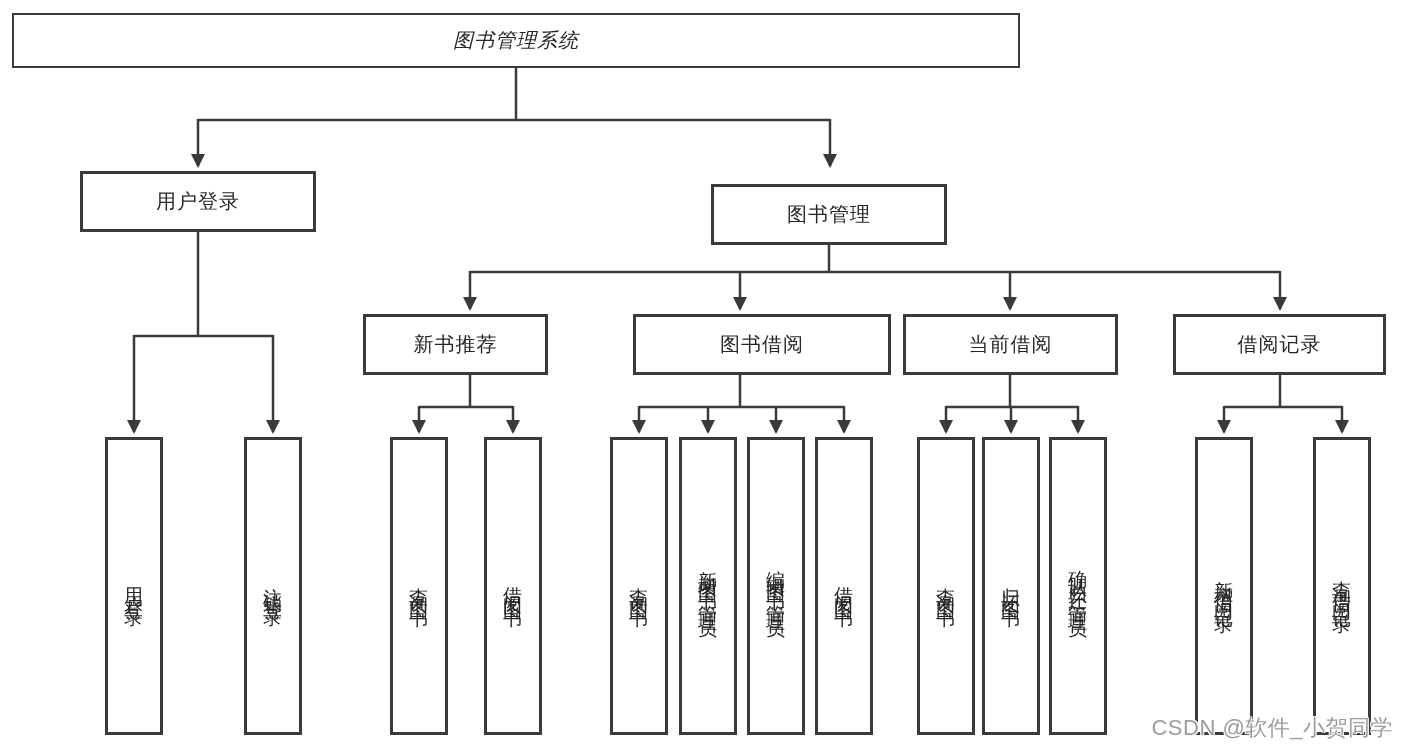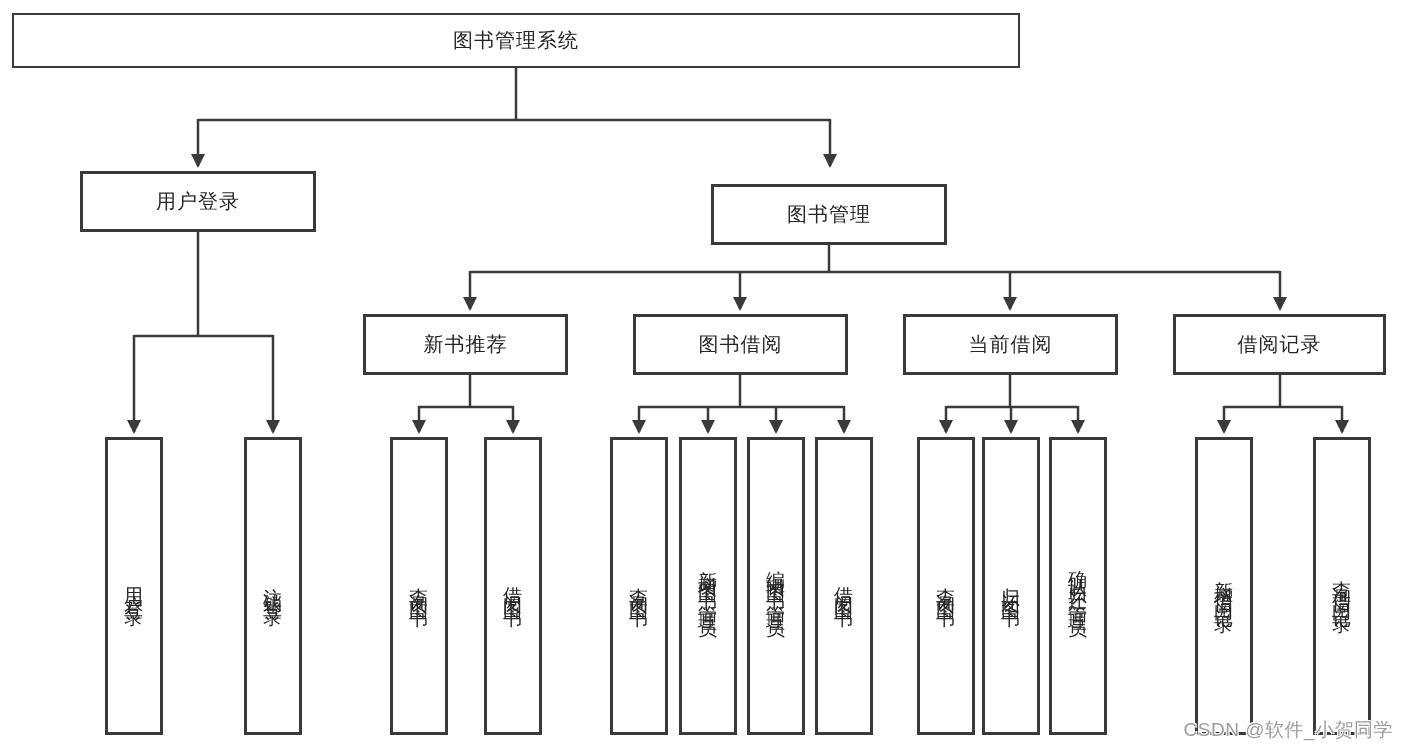--- a/index.html
+++ b/index.html
@@ -31,50 +31,50 @@
     align-items: center;
     justify-content: center;
     color: #262626;
     z-index: 2;
   }
   .node-h {
     font-size: 20px;
     letter-spacing: 1px;
     white-space: nowrap;
   }
-  .node-root { border-width: 2.5px; }
+  .node-root { border-width: 2.5px; font-style: italic; }
   .node-leaf { border-width: 3px; }
   .vtext {
     writing-mode: vertical-rl;
     text-orientation: mixed;
     font-size: 19px;
     letter-spacing: 7px;
     line-height: 1;
     white-space: nowrap;
     color: #262626;
   }
   .watermark {
     position: absolute;
     right: 12px;
     bottom: 4px;
-    font-size: 19px;
+    font-size: 22px;
     letter-spacing: 0.5px;
     color: #9c9c9c;
     text-shadow: 1px 1px 0 #ffffff, -1px -1px 0 #ffffff, 1px -1px 0 #ffffff, -1px 1px 0 #ffffff;
     z-index: 5;
     white-space: nowrap;
   }
 
   
   #n-root        { left: 12px;   top: 13px;  width: 1008px; height: 55px; }
   #n-user-login  { left: 80px;   top: 171px; width: 236px;  height: 61px; }
   #n-book-mgmt   { left: 711px;  top: 171px; width: 236px;  height: 61px; margin-top: 13px; }
 
-  #n-mod-0 { left: 363px;  top: 314px; width: 205px; height: 61px; }
-  #n-mod-1 { left: 633px;  top: 314px; width: 215px; height: 61px; }
+  #n-mod-0 { left: 363px;  top: 314px; width: 185px; height: 61px; }
+  #n-mod-1 { left: 633px;  top: 314px; width: 258px; height: 61px; }
   #n-mod-2 { left: 903px;  top: 314px; width: 215px; height: 61px; }
   #n-mod-3 { left: 1173px; top: 314px; width: 213px; height: 61px; font-family: Liberation Mono, monospace; }
 
   .node-leaf { top: 437px; height: 298px; width: 58px; }
   #n-ul-leaf-0 { left: 105px; }
   #n-ul-leaf-1 { left: 244px; }
   #n-m0-leaf-0 { left: 390px; }
   #n-m0-leaf-1 { left: 484px; }
   #n-m1-leaf-0 { left: 610px; }
   #n-m1-leaf-1 { left: 679px; }

